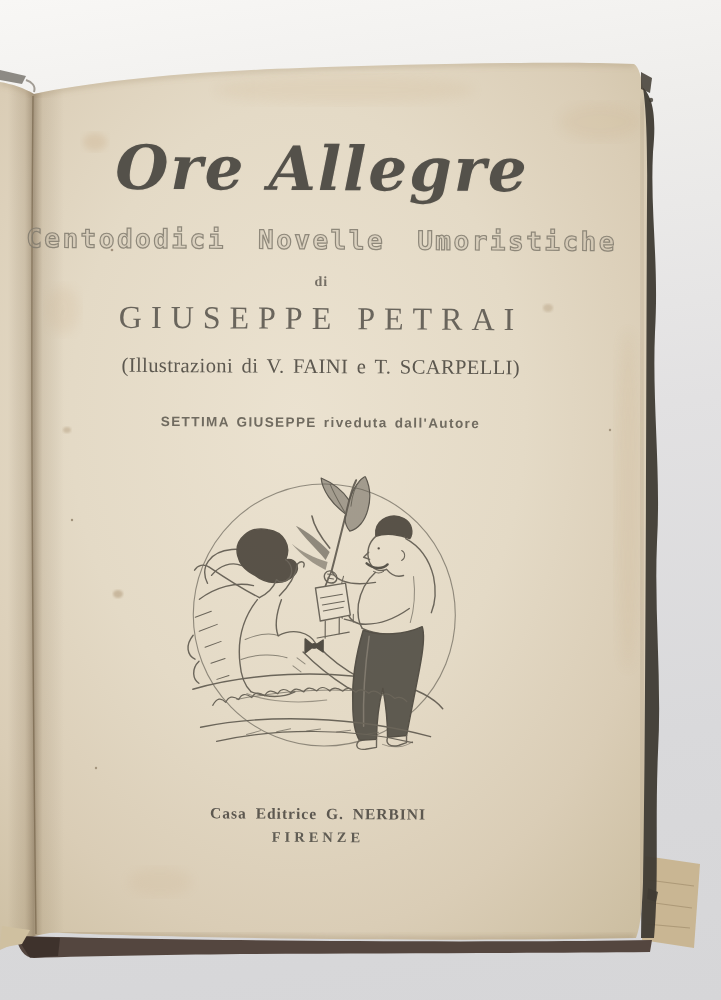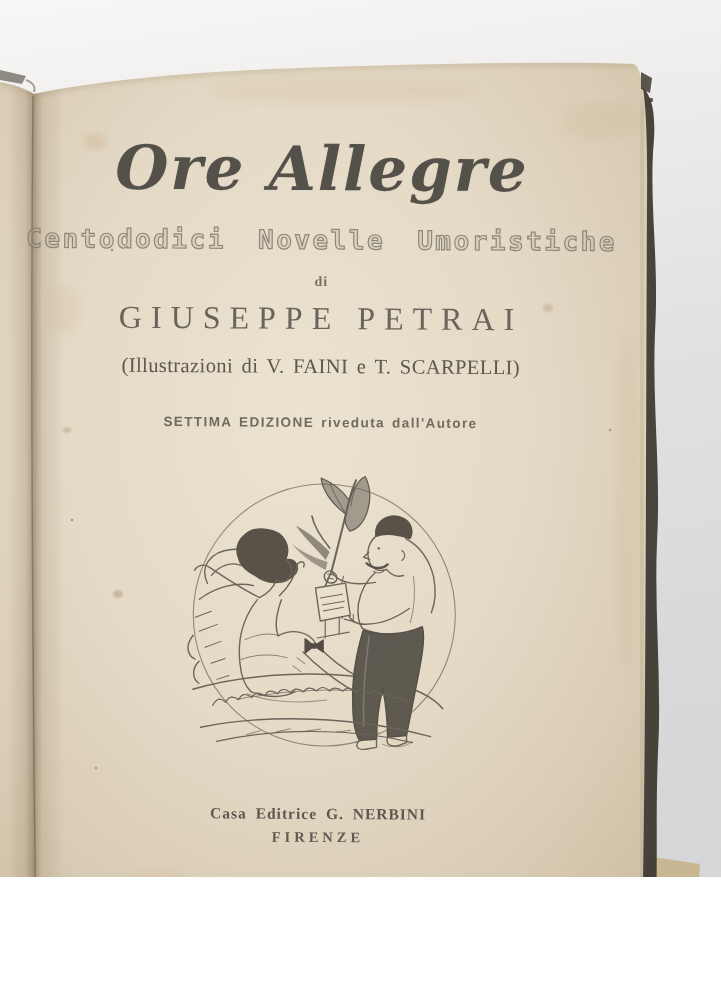--- a/index.html
+++ b/index.html
@@ -1,17 +1,17 @@
 <!DOCTYPE html>
 <html><head>
 <meta charset="utf-8">
 <style>
   html,body{margin:0;padding:0;background:#ffffff;}
   .photo{
-    position:relative;width:721px;height:877px;overflow:hidden;
+    position:relative;width:721px;height:1000px;overflow:hidden;
     background:linear-gradient(172deg,#f8f7f5 0%,#eeedeb 18%,#e2e1e2 45%,#d9d9db 75%,#d6d6d8 100%);
     font-family:"Liberation Serif",serif;
   }
   .scene{position:absolute;left:0;top:0;}
   .content{position:absolute;left:0;top:0;width:721px;height:1000px;transform:rotate(0.35deg);transform-origin:320px 500px;}
   .txt{position:absolute;left:4px;width:632px;text-align:center;color:rgba(74,70,63,0.92);}
   .title{
     top:133px;font-family:"DejaVu Serif",serif;font-style:italic;font-weight:700;
     font-size:61px;letter-spacing:2px;color:rgba(70,67,62,0.88);
     text-shadow:0 0 1px rgba(70,67,62,0.25);
@@ -124,21 +124,21 @@
     <div class="txt title">Ore Allegre</div>
 
     <div class="txt series">Centododici Novelle Umoristiche</div>
 
     <div class="txt di">di</div>
 
     <div class="txt author">GIUSEPPE PETRAI</div>
 
     <div class="txt illustrators">(Illustrazioni di V. FAINI e T. SCARPELLI)</div>
 
-    <div class="txt edition"><span>SETTIMA EDIZIONE</span><span> riveduta dall'Autore</span></div>
+    <div class="txt edition"><span>SETTIMA GIUSEPPE</span><span> riveduta dall'Autore</span></div>
 
     <svg class="vignette" width="298" height="278" viewBox="0 0 298 278" aria-hidden="true">
       <g stroke="#5a554b" fill="none" stroke-width="1.4" stroke-linecap="round" stroke-linejoin="round" opacity="0.88">
 
         <circle cx="147" cy="139" r="131" stroke-width="1.1" opacity="0.7"></circle>
 
         <g>
           <path d="M30,108 C22,92 32,76 54,74 C72,72 86,84 88,98"></path>
           <path d="M34,100 C42,90 54,86 64,90"></path>
           <path d="M22,124 C38,112 58,106 76,110"></path>

